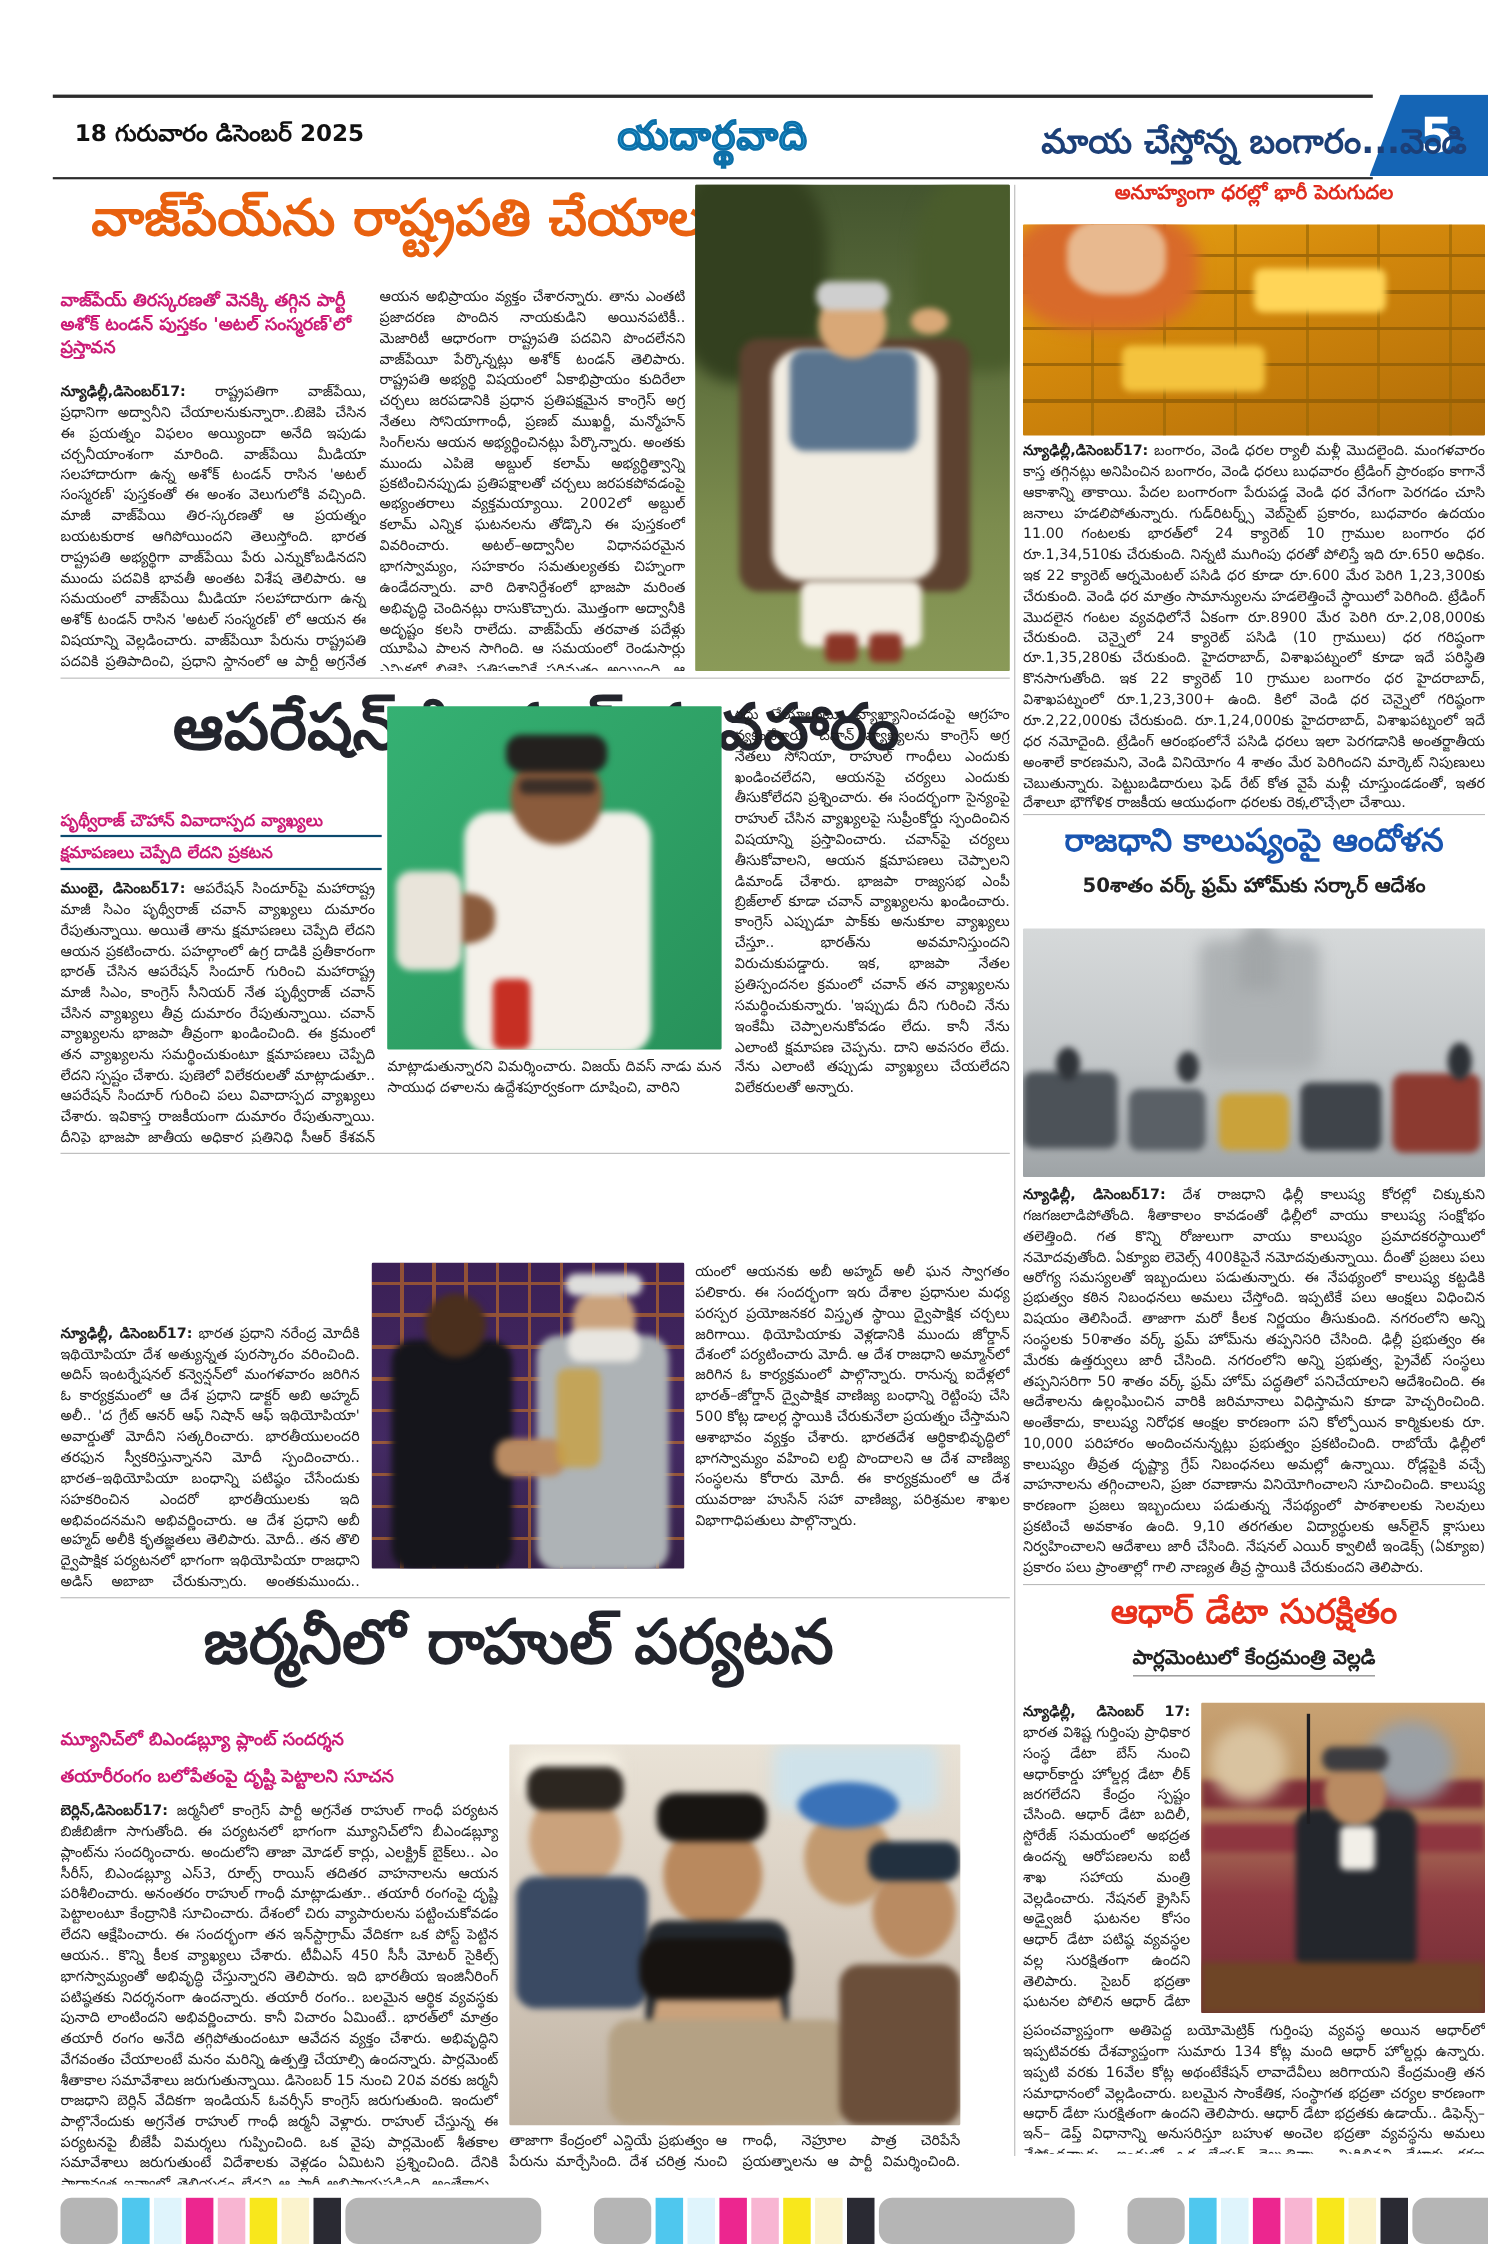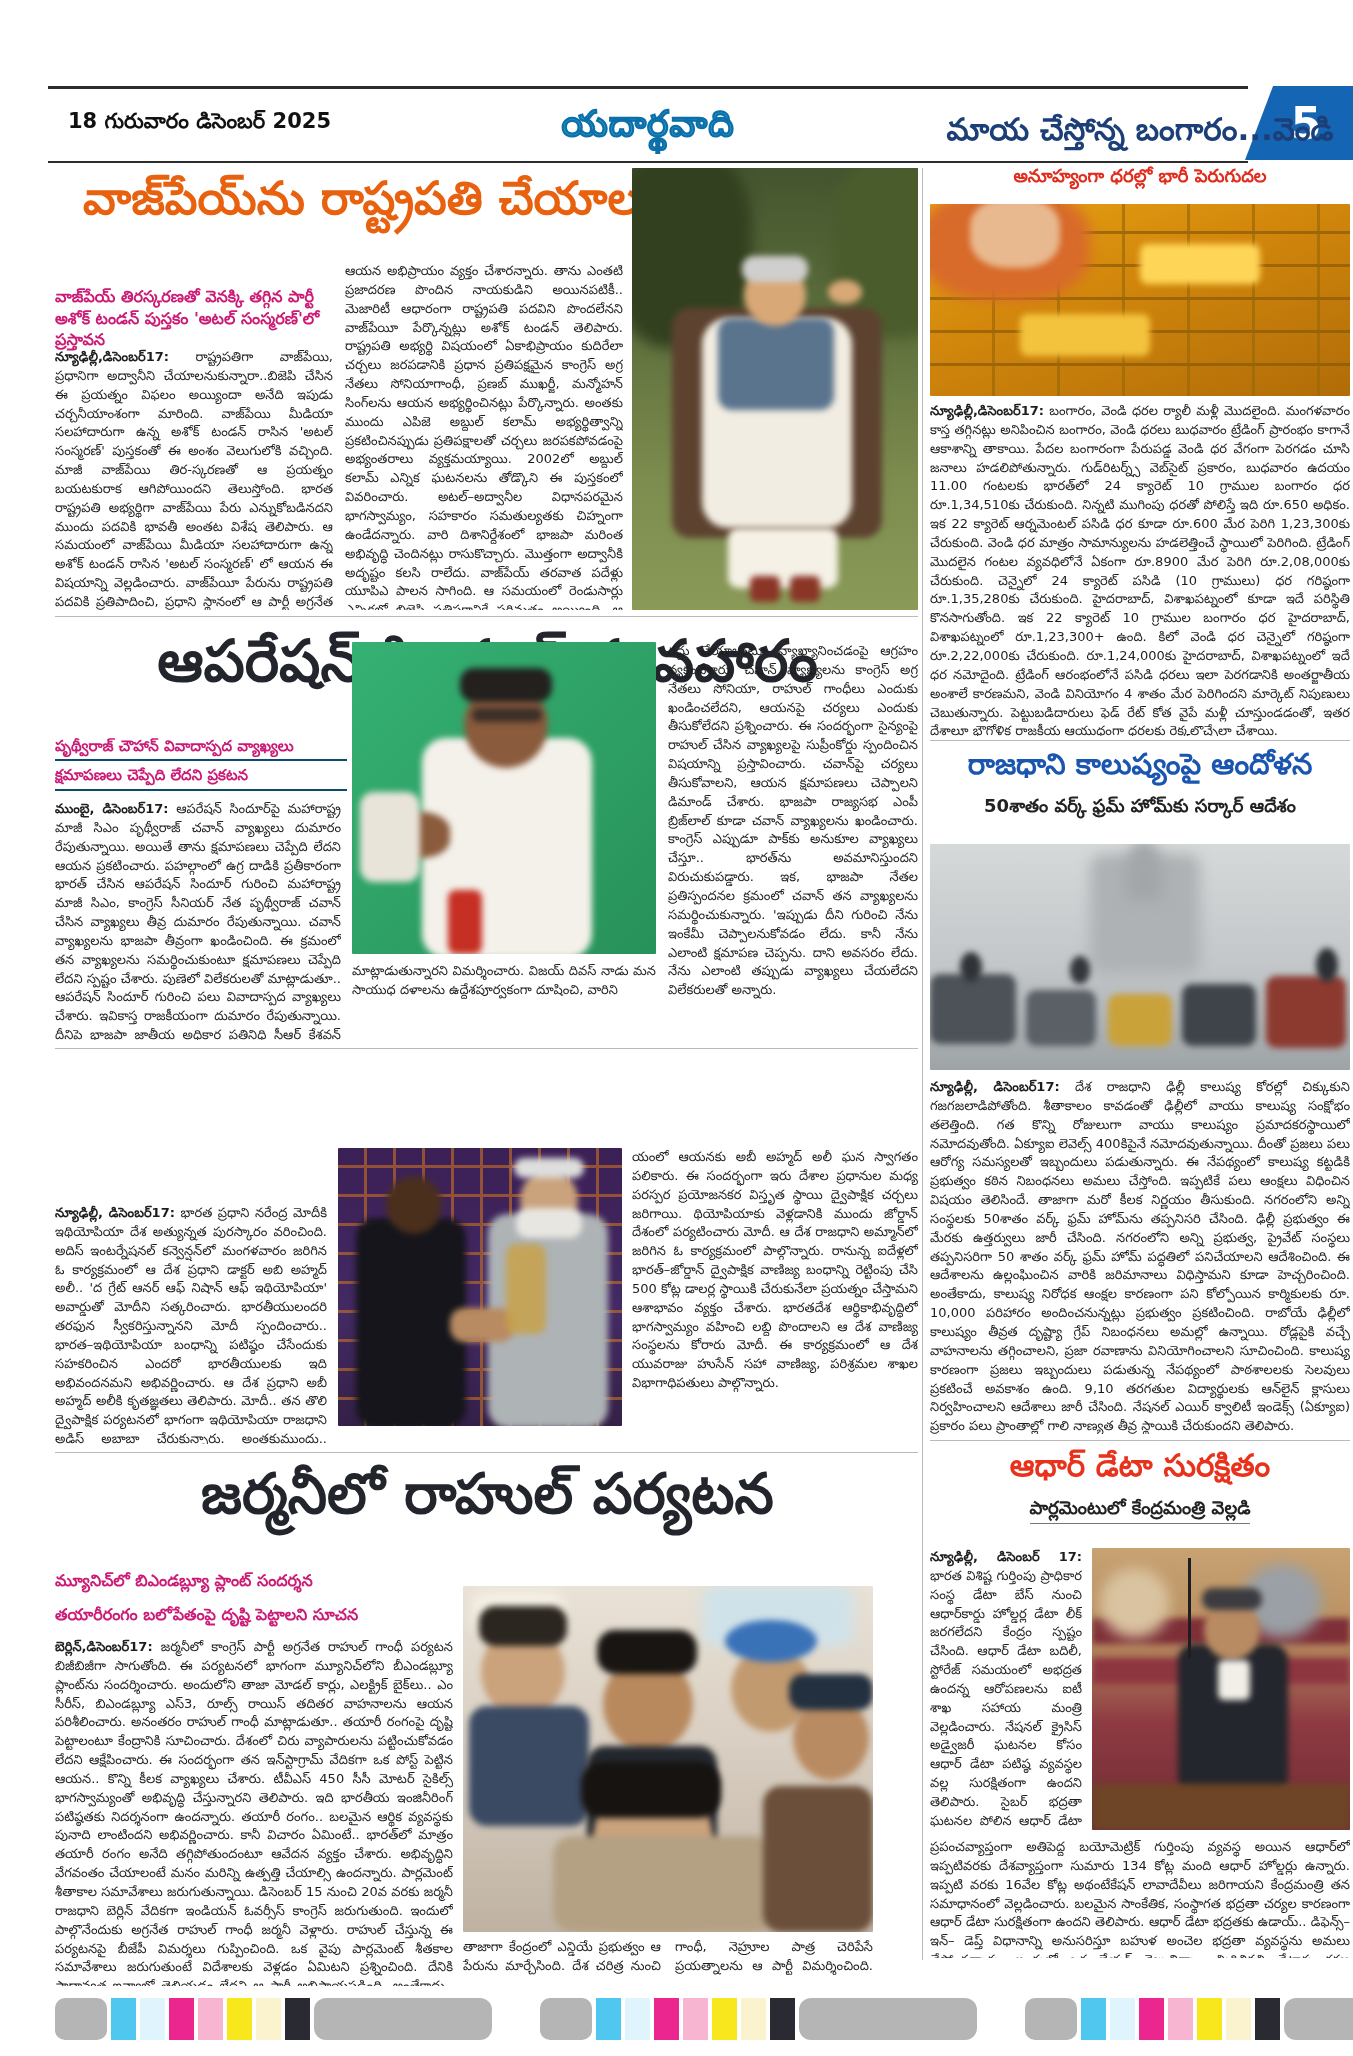--- a/index.html
+++ b/index.html
@@ -42,21 +42,21 @@
     <div id="hdr-date" class="abs">18 గురువారం డిసెంబర్ 2025</div>
     <div id="masthead" class="abs">యదార్థవాది</div>
   </div>
   <div id="pagenum" class="abs">5</div>
 
   <div class="abs rule-v" style="left:922px;top:168px;height:1792px;"></div>
 
   <div class="abs hl" style="left:55px;top:172px;width:865px;font-size:46px;color:#e8610f;">వాజ్‌పేయ్‌ను రాష్ట్రపతి చేయాలనుకున్న బిజెపి</div>
 
   <div class="abs sub" style="left:55px;top:262px;width:285px;font-size:16px;color:#cb1b76;">
-    <span style="display:block;margin-top:24px;">వాజ్‌పేయ్ తిరస్కరణతో వెనక్కి తగ్గిన పార్టీ</span>
+    <span style="display:block;">వాజ్‌పేయ్ తిరస్కరణతో వెనక్కి తగ్గిన పార్టీ</span>
     <span style="display:block;">అశోక్ టండన్ పుస్తకం 'అటల్ సంస్మరణ్'లో</span>
     <span style="display:block;">ప్రస్తావన</span>
   </div>
 
   <div class="abs body" style="left:55px;top:348px;width:278px;height:262px;">
     <b>న్యూఢిల్లీ,డిసెంబర్17:</b>
     <span>రాష్ట్రపతిగా వాజ్‌పేయి, ప్రధానిగా అద్వానీని చేయాలనుకున్నారా..బిజెపి చేసిన ఈ ప్రయత్నం విఫలం అయ్యిందా అనేది ఇపుడు చర్చనీయాంశంగా మారింది. వాజ్‌పేయి మీడియా సలహాదారుగా ఉన్న అశోక్ టండన్ రాసిన 'అటల్ సంస్మరణ్' పుస్తకంతో ఈ అంశం వెలుగులోకి వచ్చింది. మాజీ వాజ్‌పేయి తిర-స్కరణతో ఆ ప్రయత్నం బయటకురాక ఆగిపోయిందని తెలుస్తోంది. భారత రాష్ట్రపతి అభ్యర్థిగా వాజ్‌పేయి పేరు ఎన్నుకోబడినదని ముందు పదవికి భావతీ అంతట విశేష తెలిపారు. ఆ సమయంలో వాజ్‌పేయి మీడియా సలహాదారుగా ఉన్న అశోక్ టండన్ రాసిన 'అటల్ సంస్మరణ్' లో ఆయన ఈ విషయాన్ని వెల్లడించారు. వాజ్‌పేయీ పేరును రాష్ట్రపతి పదవికి ప్రతిపాదించి, ప్రధాని స్థానంలో ఆ పార్టీ అగ్రనేత ఎల్.కె.అద్వాణీని ఎన్నుకోవాలని భాజపా సూచనలు చేసినట్లు అశోక్ టండన్ పేర్కొన్నారు. అయితే పార్టీ చేసిన ఈ ప్రతిపాదనను అప్పటి ప్రధాని అటల్ బిహారీ వాజ్‌పేయీ నిరాకరించినట్లు తెలిపారు. ప్రధానిగా ఉన్న తాను రాష్ట్రపతి పదవికి మారడం సరైన చర్య కాదని</span>
   </div>
 
   <div class="abs body" style="left:345px;top:262px;width:278px;height:348px;">
@@ -132,21 +132,21 @@
     <div class="soft" style="left:112px;top:160px;width:64px;height:34px;background:#b98b62;border-radius:14px;"></div>
     <div class="soft" style="left:168px;top:96px;width:40px;height:90px;background:#c9a143;border-radius:10px;opacity:.8;"></div>
   </div>
 
   <div class="abs body" style="left:632px;top:1148px;width:286px;height:296px;">
     <span>యంలో ఆయనకు అబీ అహ్మద్ అలీ ఘన స్వాగతం పలికారు. ఈ సందర్భంగా ఇరు దేశాల ప్రధానుల మధ్య పరస్పర ప్రయోజనకర విస్తృత స్థాయి ద్వైపాక్షిక చర్చలు జరిగాయి. థియోపియాకు వెళ్లడానికి ముందు జోర్డాన్ దేశంలో పర్యటించారు మోదీ. ఆ దేశ రాజధాని అమ్మాన్‌లో జరిగిన ఓ కార్యక్రమంలో పాల్గొన్నారు. రానున్న ఐదేళ్లలో భారత్–జోర్డాన్ ద్వైపాక్షిక వాణిజ్య బంధాన్ని రెట్టింపు చేసి 500 కోట్ల డాలర్ల స్థాయికి చేరుకునేలా ప్రయత్నం చేస్తామని ఆశాభావం వ్యక్తం చేశారు. భారతదేశ ఆర్థికాభివృద్ధిలో భాగస్వామ్యం వహించి లబ్ది పొందాలని ఆ దేశ వాణిజ్య సంస్థలను కోరారు మోదీ. ఈ కార్యక్రమంలో ఆ దేశ యువరాజు హుసేన్ సహా వాణిజ్య, పరిశ్రమల శాఖల విభాగాధిపతులు పాల్గొన్నారు.</span>
   </div>
 
   <div class="abs rule-h" style="left:55px;top:1452px;width:863px;"></div>
 
-  <div class="abs hl" style="left:55px;top:1462px;width:865px;font-size:56px;color:#23252d;">జర్మనీలో రాహుల్ పర్యటన</div>
+  <div class="abs hl" style="left:39px;top:1462px;width:865px;font-size:56px;color:#23252d;">జర్మనీలో రాహుల్ పర్యటన</div>
 
   <div class="abs sub" style="left:55px;top:1570px;width:400px;font-size:16px;color:#cb1b76;">మ్యూనిచ్‌లో బిఎండబ్ల్యూ ప్లాంట్ సందర్శన</div>
   <div class="abs sub" style="left:55px;top:1604px;width:400px;font-size:16px;color:#cb1b76;">తయారీరంగం బలోపేతంపై దృష్టి పెట్టాలని సూచన</div>
 
   <div class="abs body" style="left:55px;top:1638px;width:398px;height:348px;">
     <b>బెర్లిన్,డిసెంబర్17:</b>
     <span>జర్మనీలో కాంగ్రెస్ పార్టీ అగ్రనేత రాహుల్ గాంధీ పర్యటన బిజీబిజీగా సాగుతోంది. ఈ పర్యటనలో భాగంగా మ్యూనిచ్‌లోని బీఎండబ్ల్యూ ప్లాంట్‌ను సందర్శించారు. అందులోని తాజా మోడల్ కార్లు, ఎలక్ట్రిక్ బైక్‌లు.. ఎం సీరీస్, బిఎండబ్ల్యూ ఎస్3, రూల్స్ రాయిస్ తదితర వాహనాలను ఆయన పరిశీలించారు. అనంతరం రాహుల్ గాంధీ మాట్లాడుతూ.. తయారీ రంగంపై దృష్టి పెట్టాలంటూ కేంద్రానికి సూచించారు. దేశంలో చిరు వ్యాపారులను పట్టించుకోవడం లేదని ఆక్షేపించారు. ఈ సందర్భంగా తన ఇన్‌స్టాగ్రామ్ వేదికగా ఒక పోస్ట్ పెట్టిన ఆయన.. కొన్ని కీలక వ్యాఖ్యలు చేశారు. టీవీఎస్ 450 సీసీ మోటర్ సైకిల్స్ భాగస్వామ్యంతో అభివృద్ధి చేస్తున్నారని తెలిపారు. ఇది భారతీయ ఇంజినీరింగ్ పటిష్ఠతకు నిదర్శనంగా ఉందన్నారు. తయారీ రంగం.. బలమైన ఆర్థిక వ్యవస్థకు పునాది లాంటిందని అభివర్ణించారు. కానీ విచారం ఏమింటే.. భారత్‌లో మాత్రం తయారీ రంగం అనేది తగ్గిపోతుందంటూ ఆవేదన వ్యక్తం చేశారు. అభివృద్ధిని వేగవంతం చేయాలంటే మనం మరిన్ని ఉత్పత్తి చేయాల్సి ఉందన్నారు. పార్లమెంట్ శీతాకాల సమావేశాలు జరుగుతున్నాయి. డిసెంబర్ 15 నుంచి 20వ వరకు జర్మనీ రాజధాని బెర్లిన్ వేదికగా ఇండియన్ ఓవర్సీస్ కాంగ్రెస్ జరుగుతుంది. ఇందులో పాల్గొనేందుకు అగ్రనేత రాహుల్ గాంధీ జర్మనీ వెళ్లారు. రాహుల్ చేస్తున్న ఈ పర్యటనపై బీజేపీ విమర్శలు గుప్పించింది. ఒక వైపు పార్లమెంట్ శీతకాల సమావేశాలు జరుగుతుంటే విదేశాలకు వెళ్లడం ఏమిటని ప్రశ్నించింది. దేనికి ప్రాధాన్యత ఇవ్వాలో తెలియడం లేదని ఆ పార్టీ అభిప్రాయపడింది. అంతేకాదు.. లీడర్ ఆఫ్ పర్యటన్, లీడర్ ఆఫ్ పొజిషన్ అని వ్యాఖ్యానించింది. బిహార్ అసెంబ్లీ ఎన్నికల వేళ.. ఆయన పర్యటనపై విమర్శలు గుప్పించింది. బీజేపీ విమర్శలపై రాహుల్ సోదరి ప్రియాంక ఘాటుగా స్పందించారు. అయితే 2005లో అప్పటి యూపీయే ప్రభుత్వం.. జాతీయ ఉపాధి హామీ పథకం ప్రవేశ పెట్టింది. దీనికి జాతిపిత మహాత్మా గాంధీ పేరు పెట్టింది.</span>
   </div>
 
   <div class="abs photo" style="left:463px;top:1586px;width:410px;height:346px;

